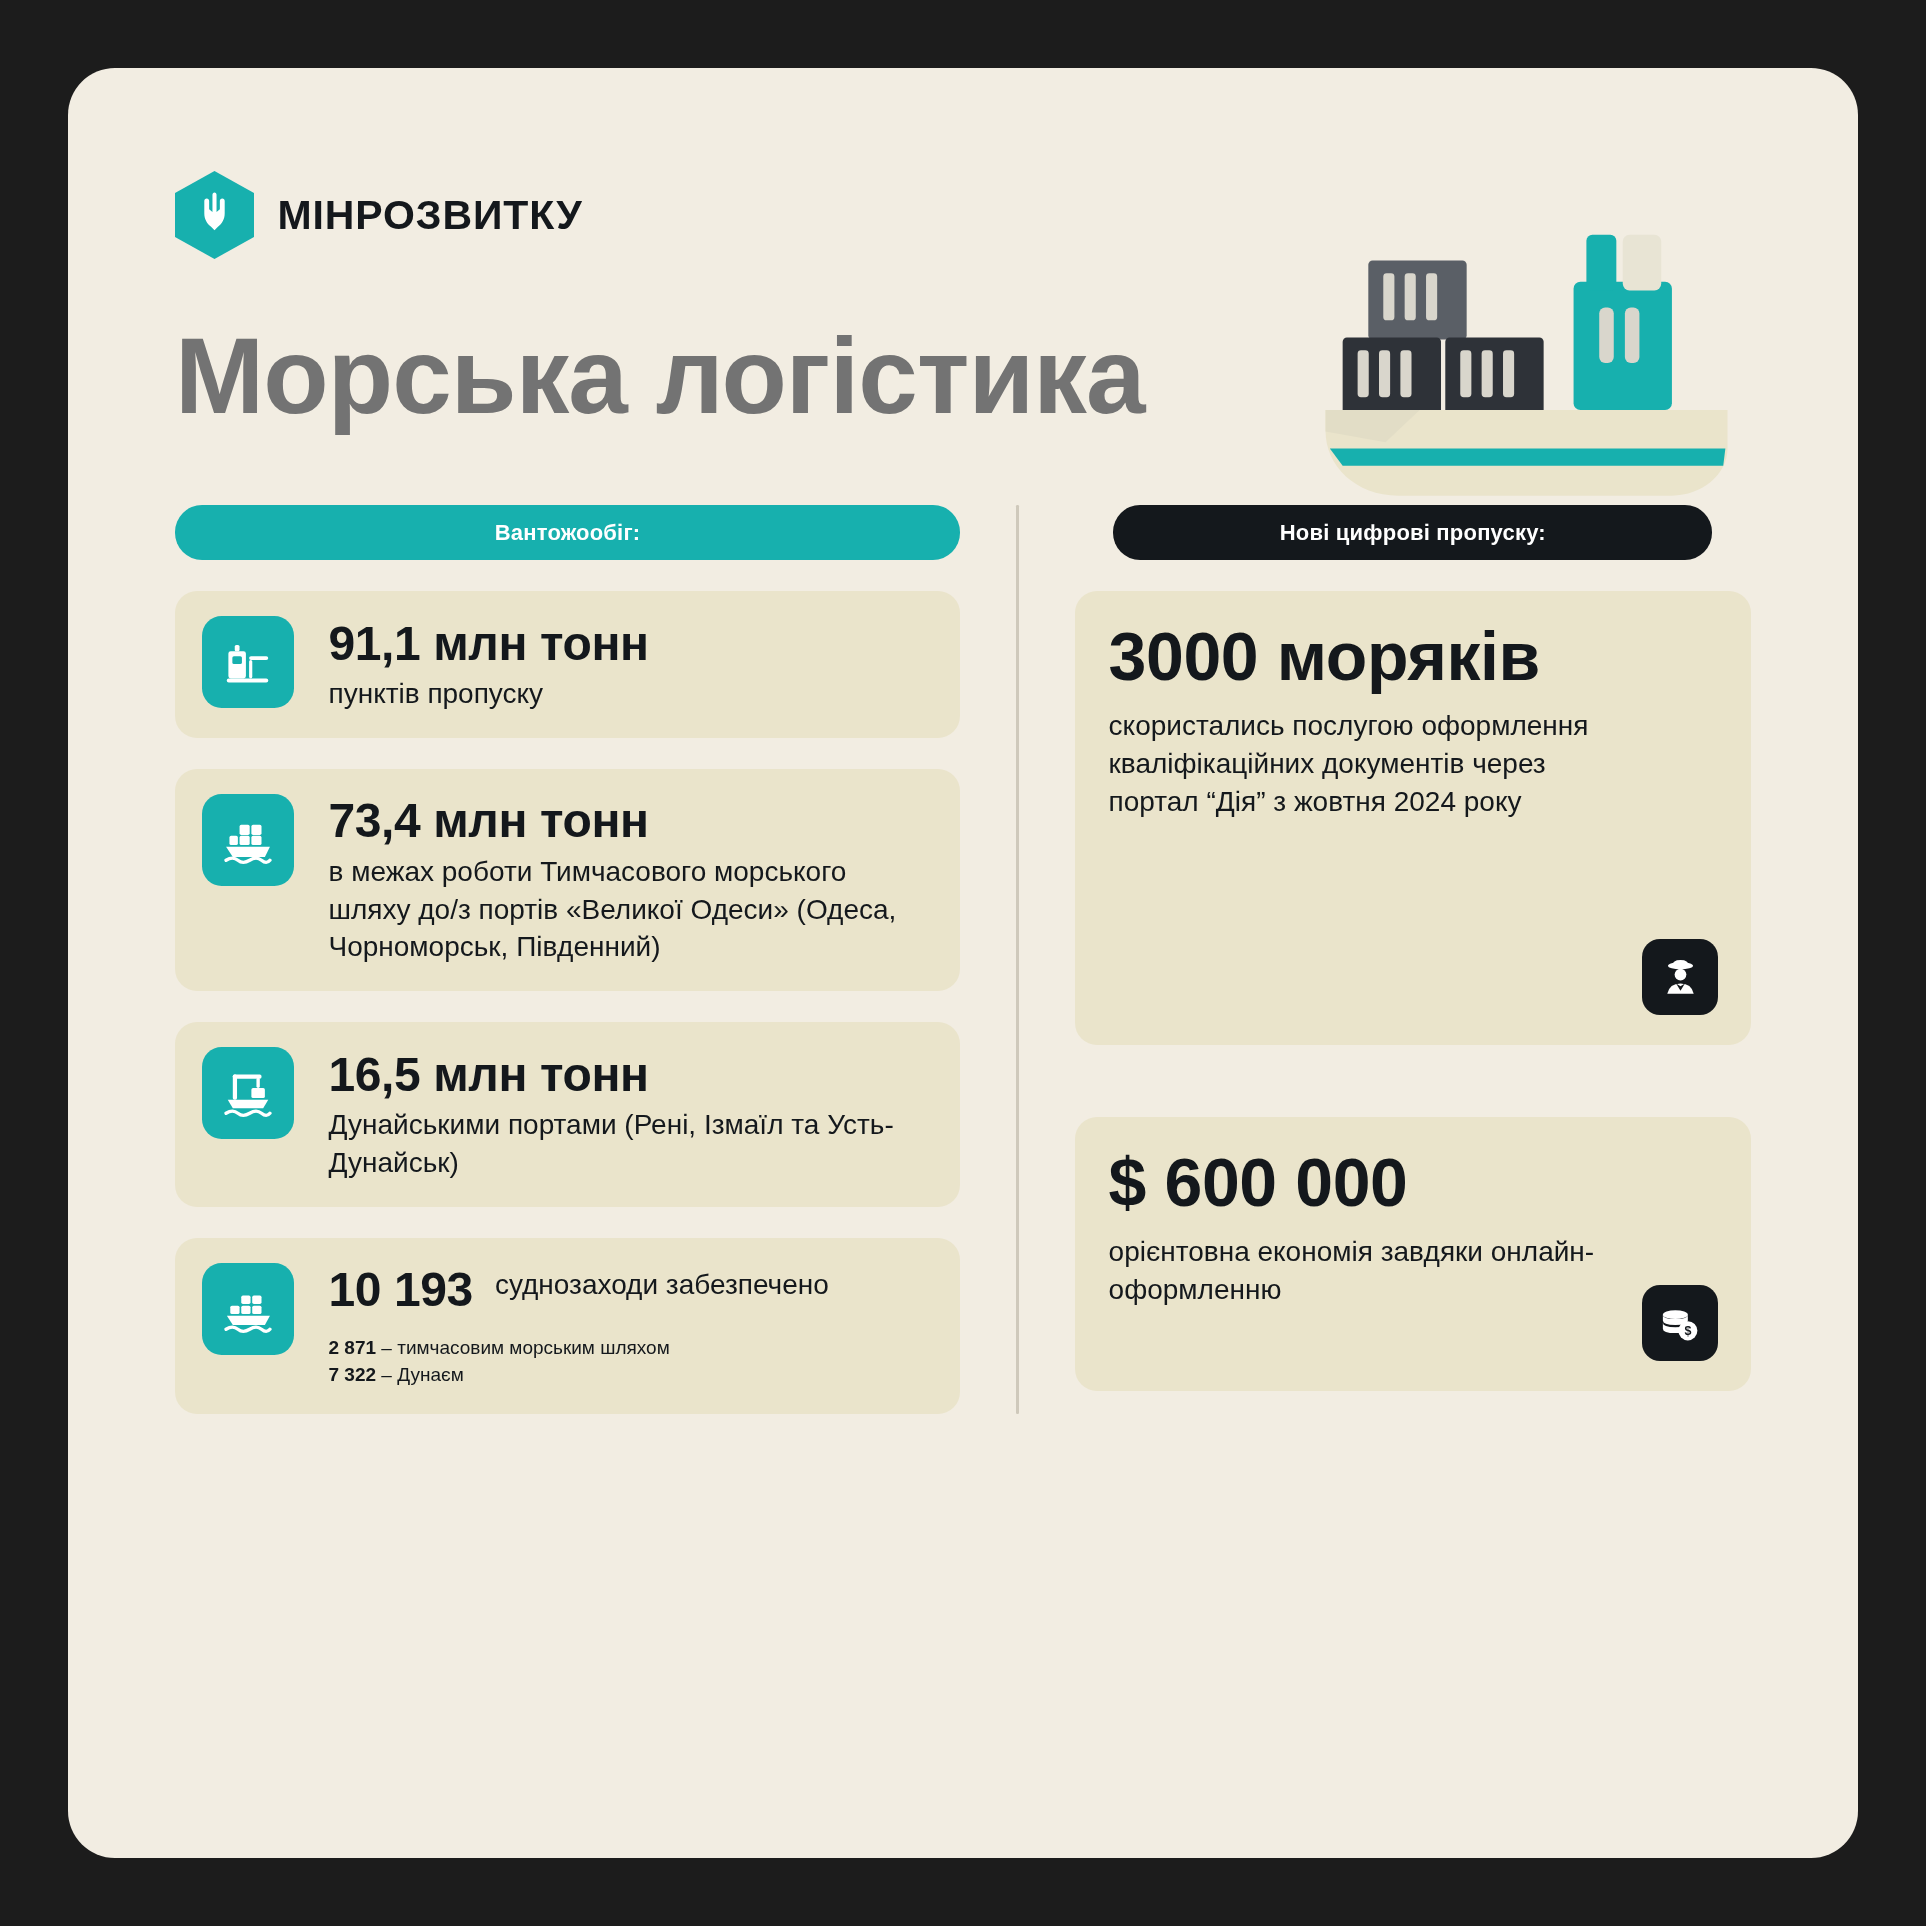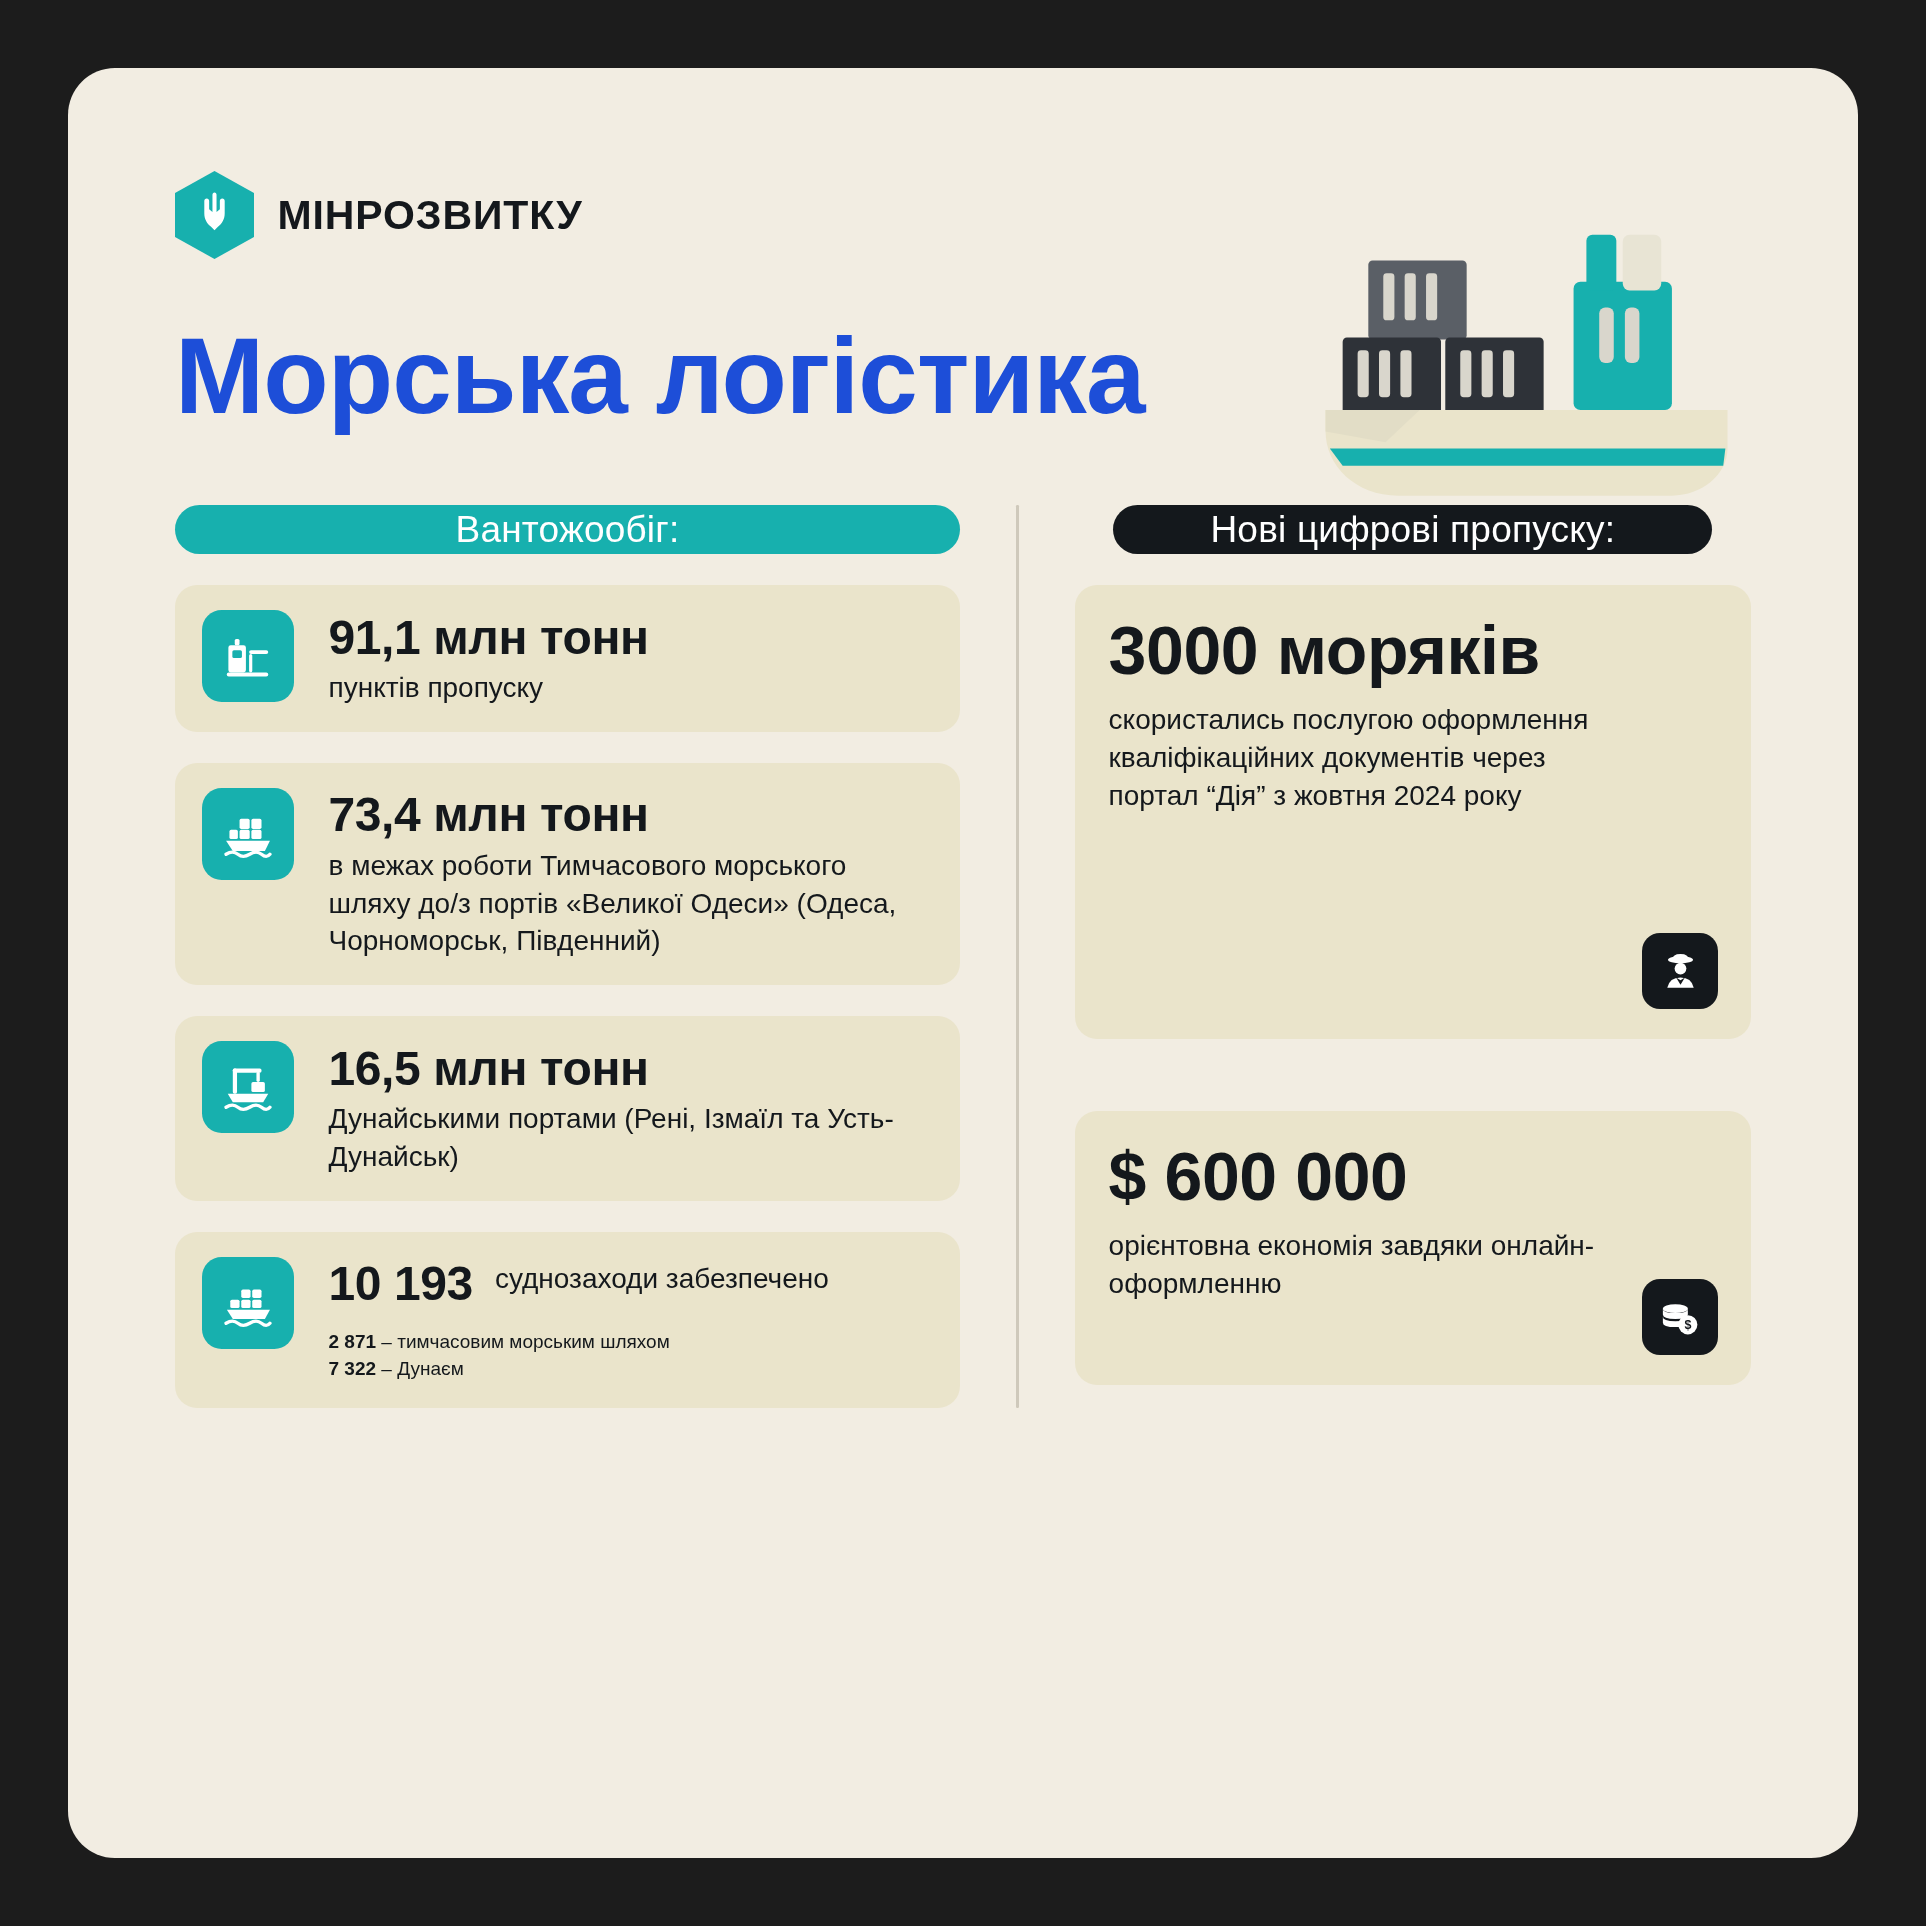--- a/index.html
+++ b/index.html
@@ -53,21 +53,21 @@
     font-weight: bold;
     letter-spacing: 0.9px;
     color: #14181c;
   }
 
   .title {
     margin-top: 64px;
     font-size: 107px;
     font-weight: bold;
     letter-spacing: -0.9px;
-    color: #1d4ed8;
+    color: #737373;
     line-height: 1.0;
   }
 
   
   .ship-art {
     position: absolute;
     right: 92px;
     top: 141px;
     width: 449px;
     height: 321px;
@@ -92,24 +92,24 @@
   }
   .col-right {
     flex: 1;
   }
 
   
   .pill {
     display: flex;
     align-items: center;
     justify-content: center;
-    height: 49px;
+    height: 55px;
     border-radius: 27px;
-    font-size: 37px;
-    font-weight: normal;
+    font-size: 22px;
+    font-weight: bold;
     letter-spacing: 0.2px;
   }
   .pill-teal {
     background: #17b0ae;
     color: #ffffff;
   }
   .pill-dark {
     background: #14181c;
     color: #ffffff;
     width: 599px;

